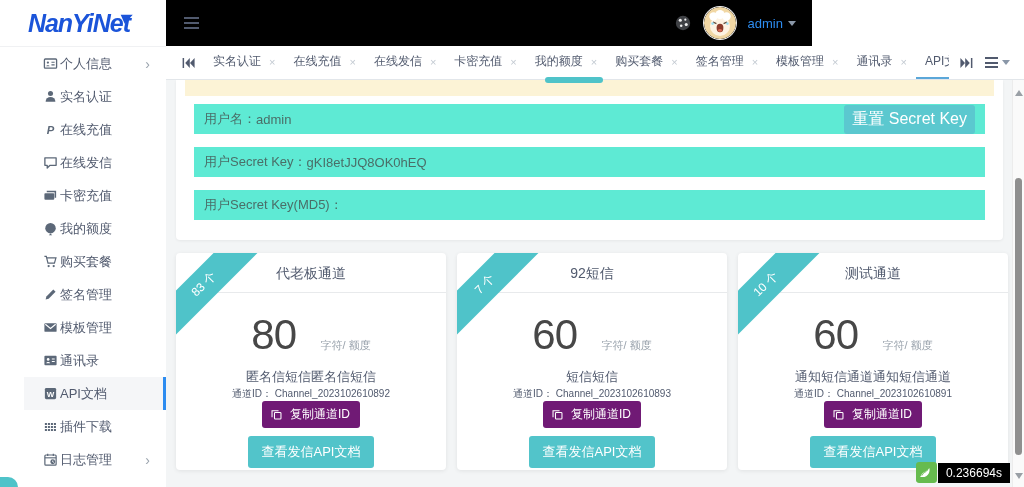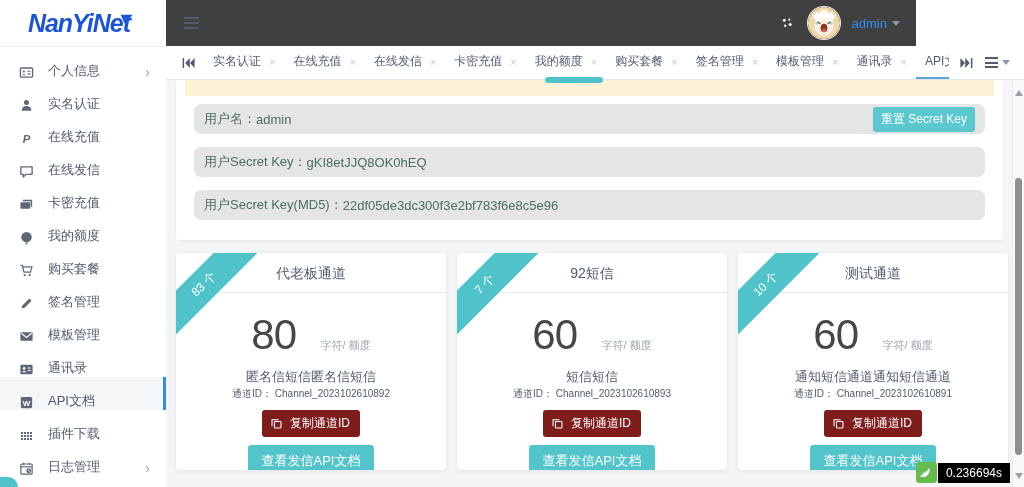--- a/index.html
+++ b/index.html
@@ -1,21 +1,21 @@
 <!DOCTYPE html>
 <html><head>
 <meta charset="utf-8">
 <style>
   * { margin:0; padding:0; box-sizing:border-box; }
   html,body { width:1024px; height:487px; overflow:hidden;
     font-family:"Liberation Sans","DejaVu Sans",sans-serif; background:#fff; }
 
   
-  .topbar { position:absolute; left:0; top:0; width:916px; height:46px;
-    background:#404040; display:flex; align-items:center; z-index:30; }
+  .topbar { position:absolute; left:0; top:0; width:812px; height:46px;
+    background:#000000; display:flex; align-items:center; z-index:30; }
   .logo-box { width:166px; height:46px; display:flex; align-items:center;
     justify-content:center; background:#fff; }
   .logo { font-size:25px; font-weight:bold; font-style:italic;
     color:#1b54d9; letter-spacing:-1px; white-space:nowrap; }
   .logo-arrow { width:0; height:0; border:5px solid transparent;
     border-left:11px solid #1b54d9; transform:rotate(-24deg);
     margin-left:-8px; margin-top:-14px; }
   .hamburger { margin-left:14px; cursor:pointer; display:flex;
     flex-direction:column; gap:3px; padding:4px; }
   .hamburger i { display:block; width:15px; height:2px; background:#515a6e; }
@@ -25,23 +25,23 @@
   .avatar { width:32px; height:32px; border-radius:50%; overflow:hidden;
     cursor:pointer; box-shadow:0 0 0 1px #eee; }
   .admin-link { color:#2d8cf0; font-size:13px; cursor:pointer;
     display:flex; align-items:center; gap:5px; }
   .caret-down { width:0; height:0; border:4px solid transparent;
     border-top:5px solid #8a97a8; margin-top:4px; }
 
   
   .sidebar { position:absolute; left:0; top:46px; bottom:0; width:166px;
     background:#fff; border-top:1px solid #f0f1f3; z-index:20; }
-  .side-item { height:33px; display:flex; align-items:flex-end; gap:14px;
+  .side-item { height:33px; display:flex; align-items:center; gap:2px;
     padding:0 10px 0 19px; font-size:13px; color:#515a6e; cursor:pointer;
-    position:relative; }
+    position:relative;margin-left:24px; }
   .side-item .icon { width:15px; height:15px; color:#5c6878; flex:none; }
   .side-item.active { background:#f5f6f8; border-right:3px solid #2d8cf0; }
   .chev { margin-left:auto; color:#9aa3ad; font-size:14px; margin-right:6px; }
   .corner-teal { position:absolute; left:0; bottom:-2px; width:18px; height:12px;
     background:#4fc3c9; border-radius:0 10px 0 0; }
 
   
   .tabbar { position:absolute; left:166px; top:46px; width:858px; height:34px;
     background:#fff; border-bottom:1px solid #e2e6ea; display:flex;
     align-items:center; z-index:25; }
@@ -59,46 +59,46 @@
   .tab-menu .bars i { width:13px; height:2px; background:#515a6e; display:block; }
   .ink-pill { position:absolute; left:379px; bottom:-4px; width:58px; height:6px;
     border-radius:3px; background:#4fc3c9; z-index:26; }
 
   
   .content { position:absolute; left:166px; top:80px; width:858px; height:407px;
     background:#f3f5f6; overflow:hidden; }
   .banner-card { position:absolute; left:10px; right:21px; top:0; height:160px;
     background:#fff; border-radius:0 0 4px 4px; box-shadow:0 1px 3px rgba(0,0,0,.06); }
   .banner { height:16px; margin:0 9px; background:#fcf3d6; }
-  .key-row { height:30px; margin:8px 18px 0 18px; background:#e5e5e5;
-    border-radius:7px; display:flex; align-items:center; padding:0 10px;
+  .key-row { height:30px; margin:8px 18px 0 18px; background:#5eead4;
+    border-radius:0; display:flex; align-items:center; padding:0 10px;
     font-size:13px; color:#4a6e68; }
   .key-row + .key-row { margin-top:13px;align-items:center; }
   .key-row .lbl { white-space:pre; }
   .reset-btn { margin-left:auto; background:#5bc8cf; color:#fff; border:none;
-    font-size:12px; padding:4px 8px; border-radius:3px; cursor:pointer;
+    font-size:16px; padding:4px 8px; border-radius:3px; cursor:pointer;
     font-family:inherit; }
 
   .cards-row { position:absolute; left:10px; right:16px; top:173px; height:217px;
     display:flex; gap:11px; }
   .card { flex:1; background:#fff; border-radius:4px; position:relative;
     overflow:hidden; box-shadow:0 1px 4px rgba(0,0,0,.08); text-align:center; }
   .card-head { height:40px; line-height:40px; font-size:14px; color:#515a6e;
     border-bottom:1px solid #e8eaec; }
   .ribbon { position:absolute; top:0; left:0; width:92px; height:92px;
     overflow:hidden; pointer-events:none; }
   .ribbon span { position:absolute; display:block; width:124px; padding:7px 0;
     background:#4fc3c9; color:#fff; font-size:12px; text-align:center;
     transform:rotate(-45deg); left:-34px; top:16px; }
   .quota-line { margin-top:18px; color:#474747; }
   .quota-num { font-size:42px; letter-spacing:-1px; }
   .quota-unit { font-size:11px; color:#9aa3ad; margin-left:20px; }
   .card-desc { margin-top:9px; font-size:13px; color:#515a6e; }
   .chan-id { margin-top:1px; font-size:10px; color:#515a6e; }
-  .copy-btn { margin-top:9px; background:#7f1d1d; color:#fff; border:none;
+  .copy-btn { background:#701a75; color:#fff; border:none;
     font-size:12px; padding:5px 10px 5px 8px; border-radius:3px; cursor:pointer;
     display:inline-flex; align-items:center; gap:7px; font-family:inherit; }
   .copy-btn svg { width:13px; height:13px; }
   .api-btn { display:block; margin:8px auto 0 auto; background:#52c4ca; color:#fff;
     border:none; font-size:13px; padding:7px 14px; border-radius:3px;
     cursor:pointer; font-family:inherit; }
 
   
   .scrollbar { position:absolute; right:0; top:80px; bottom:0; width:12px;
     background:#fafafa; border-left:1px solid #ececec; z-index:40; }
@@ -331,21 +331,20 @@
       <button class="reset-btn">重置 Secret Key</button>
     </div>
 
     <div class="key-row">
       <span class="lbl">用户Secret Key：</span>
       <span>gKI8etJJQ8OK0hEQ</span>
     </div>
 
     <div class="key-row">
       <span class="lbl">用户Secret Key(MD5)：</span>
-      <span>22df05de3dc300f3e2bf783f6e8c5e96</span>
     </div>
   </div>
 
   <div class="cards-row">
 
     <div class="card">
       <div class="ribbon">
           <span>83 个</span>
         </div>
       <div class="card-head">代老板通道</div>

